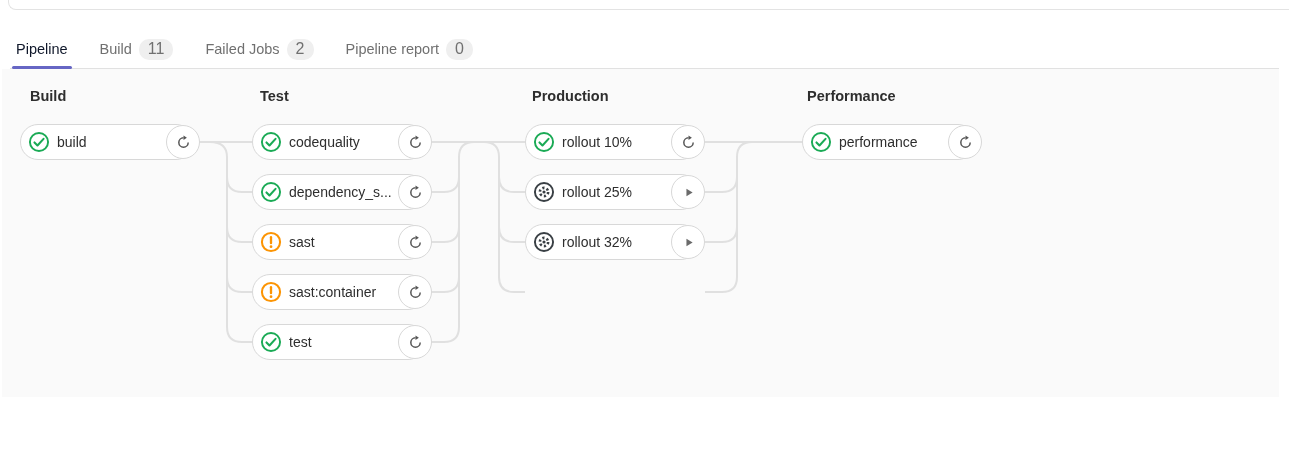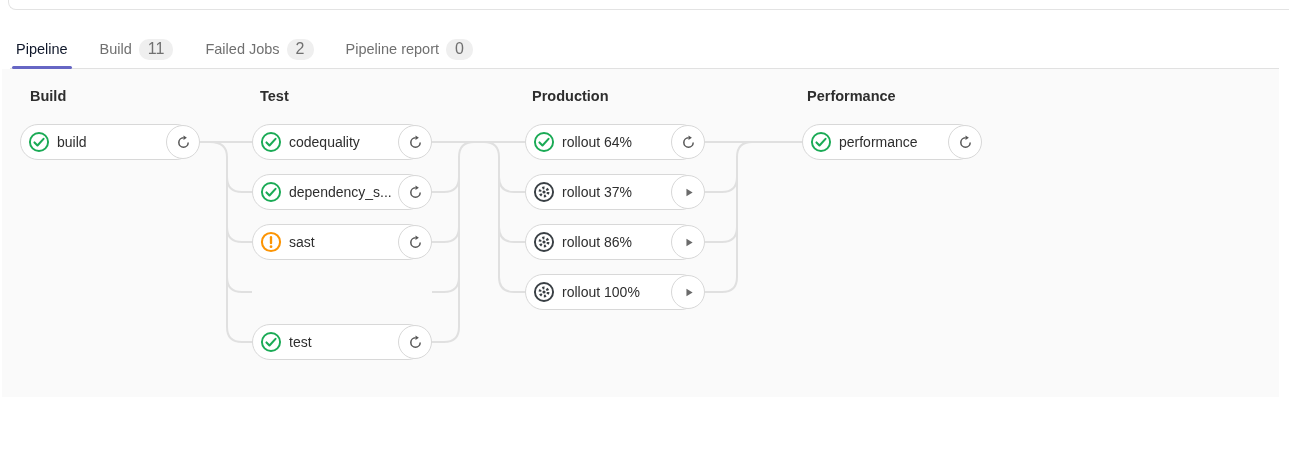--- a/index.html
+++ b/index.html
@@ -177,20 +177,40 @@
       </div>
       <button class="action">
         <span class="action-ic" style="display: flex;">
           <svg width="15" height="15" viewBox="0 0 16 16">
             <path d="M13 8 A5 5 0 1 1 8 3" fill="none" stroke="#555555" stroke-width="1.6"></path>
             <polygon points="8,0.6 8,5.4 11.6,3" fill="#555555"></polygon>
           </svg>
         </span>
       </button>
     </div>
+    <div class="job" style="left: 250px; top: 205px;">
+      <div class="pill">
+        <span class="status">
+          <svg width="22" height="22" viewBox="0 0 16 16">
+            <circle cx="8" cy="8" r="6.6" fill="none" stroke="#fc9403" stroke-width="1.5"></circle>
+            <path d="M8 4.5v4.3" fill="none" stroke="#fc9403" stroke-width="1.7" stroke-linecap="round"></path>
+            <circle cx="8" cy="11.4" r="1" fill="#fc9403"></circle>
+          </svg>
+        </span>
+        <span class="label">sast:container</span>
+      </div>
+      <button class="action">
+        <span class="action-ic" style="display: flex;">
+          <svg width="15" height="15" viewBox="0 0 16 16">
+            <path d="M13 8 A5 5 0 1 1 8 3" fill="none" stroke="#555555" stroke-width="1.6"></path>
+            <polygon points="8,0.6 8,5.4 11.6,3" fill="#555555"></polygon>
+          </svg>
+        </span>
+      </button>
+    </div>
     <div class="job" style="left: 250px; top: 255px;">
       <div class="pill">
         <span class="status">
           <svg width="22" height="22" viewBox="0 0 16 16">
             <circle cx="8" cy="8" r="6.6" fill="none" stroke="#1aaa55" stroke-width="1.4"></circle>
             <path d="M4.7 8.3l2.2 2.2 4.4-4.8" fill="none" stroke="#1aaa55" stroke-width="1.5" stroke-linecap="round" stroke-linejoin="round"></path>
           </svg>
         </span>
         <span class="label">test</span>
       </div>
@@ -205,79 +225,60 @@
     </div>
     <div class="stage-header" style="left: 530px; text-align: center;">Production</div>
     <div class="job" style="left: 523px; top: 55px;">
       <div class="pill">
         <span class="status">
           <svg width="22" height="22" viewBox="0 0 16 16">
             <circle cx="8" cy="8" r="6.6" fill="none" stroke="#1aaa55" stroke-width="1.4"></circle>
             <path d="M4.7 8.3l2.2 2.2 4.4-4.8" fill="none" stroke="#1aaa55" stroke-width="1.5" stroke-linecap="round" stroke-linejoin="round"></path>
           </svg>
         </span>
-        <span class="label">rollout 64%</span>
+        <span class="label">rollout 10%</span>
       </div>
       <button class="action">
         <span class="action-ic" style="display: flex;">
           <svg width="15" height="15" viewBox="0 0 16 16">
             <path d="M13 8 A5 5 0 1 1 8 3" fill="none" stroke="#555555" stroke-width="1.6"></path>
             <polygon points="8,0.6 8,5.4 11.6,3" fill="#555555"></polygon>
           </svg>
         </span>
       </button>
     </div>
     <div class="job" style="left: 523px; top: 105px;">
       <div class="pill">
         <span class="status">
           <svg width="22" height="22" viewBox="0 0 16 16">
             <circle cx="8" cy="8" r="6.6" fill="none" stroke="#393f44" stroke-width="1.4"></circle>
             <circle cx="8" cy="8" r="3" fill="none" stroke="#393f44" stroke-width="1.9" stroke-dasharray="1.57 1.57"></circle>
             <circle cx="8" cy="8" r="1.15" fill="#393f44"></circle>
           </svg>
         </span>
-        <span class="label">rollout 37%</span>
+        <span class="label">rollout 25%</span>
       </div>
       <button class="action">
         <span class="action-ic" style="display: flex;">
           <svg width="15" height="15" viewBox="0 0 16 16">
             <polygon points="5.8,4.1 12.4,8 5.8,11.9" fill="#6a6a6a"></polygon>
           </svg>
         </span>
       </button>
     </div>
     <div class="job" style="left: 523px; top: 155px;">
       <div class="pill">
         <span class="status">
           <svg width="22" height="22" viewBox="0 0 16 16">
             <circle cx="8" cy="8" r="6.6" fill="none" stroke="#393f44" stroke-width="1.4"></circle>
             <circle cx="8" cy="8" r="3" fill="none" stroke="#393f44" stroke-width="1.9" stroke-dasharray="1.57 1.57"></circle>
             <circle cx="8" cy="8" r="1.15" fill="#393f44"></circle>
           </svg>
         </span>
-        <span class="label">rollout 86%</span>
-      </div>
-      <button class="action">
-        <span class="action-ic" style="display: flex;">
-          <svg width="15" height="15" viewBox="0 0 16 16">
-            <polygon points="5.8,4.1 12.4,8 5.8,11.9" fill="#6a6a6a"></polygon>
-          </svg>
-        </span>
-      </button>
-    </div>
-    <div class="job" style="left: 523px; top: 205px;">
-      <div class="pill">
-        <span class="status">
-          <svg width="22" height="22" viewBox="0 0 16 16">
-            <circle cx="8" cy="8" r="6.6" fill="none" stroke="#393f44" stroke-width="1.4"></circle>
-            <circle cx="8" cy="8" r="3" fill="none" stroke="#393f44" stroke-width="1.9" stroke-dasharray="1.57 1.57"></circle>
-            <circle cx="8" cy="8" r="1.15" fill="#393f44"></circle>
-          </svg>
-        </span>
-        <span class="label">rollout 100%</span>
+        <span class="label">rollout 32%</span>
       </div>
       <button class="action">
         <span class="action-ic" style="display: flex;">
           <svg width="15" height="15" viewBox="0 0 16 16">
             <polygon points="5.8,4.1 12.4,8 5.8,11.9" fill="#6a6a6a"></polygon>
           </svg>
         </span>
       </button>
     </div>
     <div class="stage-header" style="left: 805px;">Performance</div>

